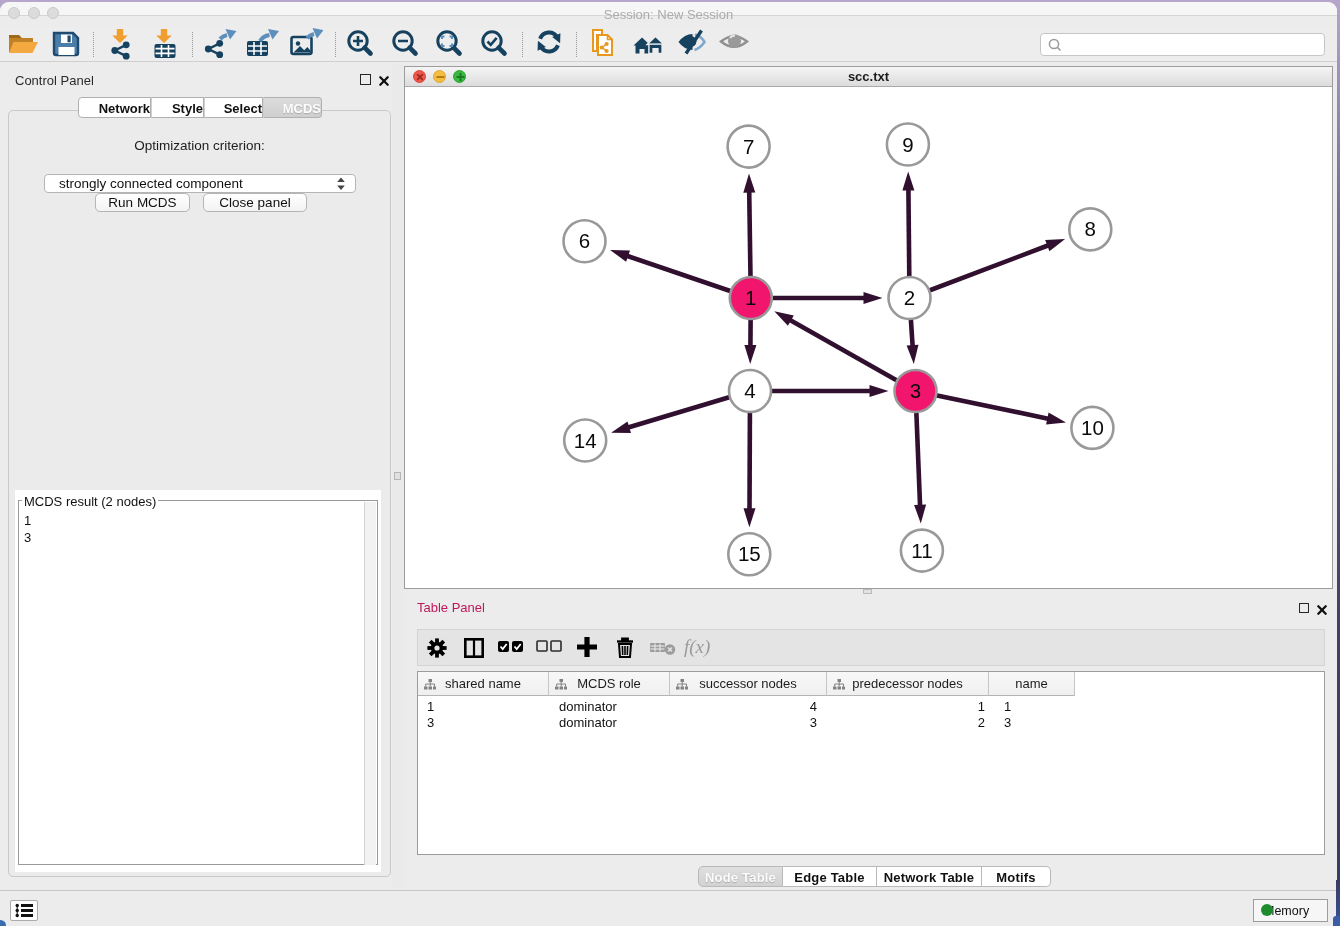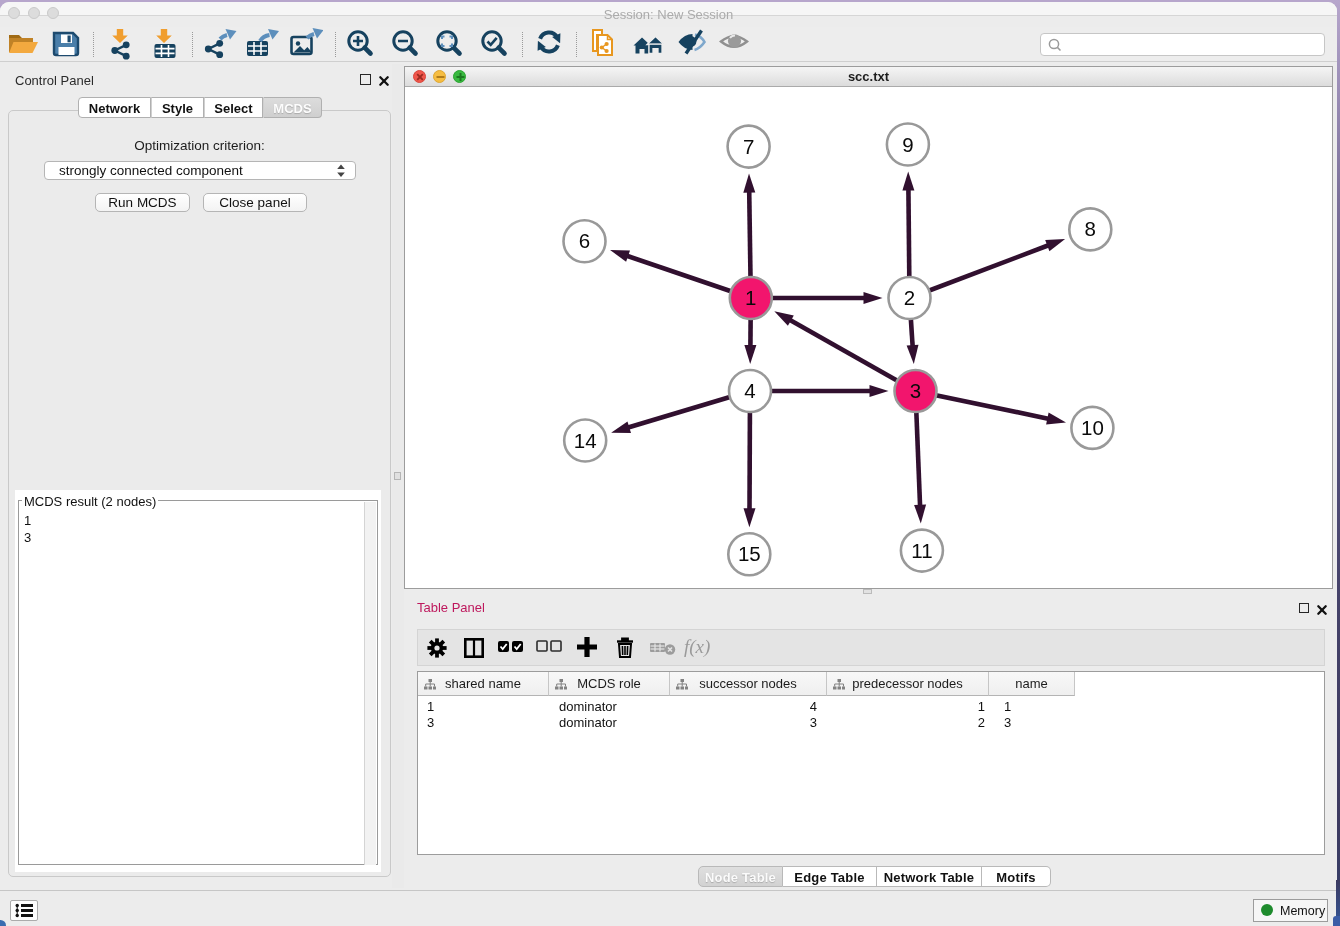--- a/index.html
+++ b/index.html
@@ -13,26 +13,26 @@
 #title-text{position:absolute;top:5px;left:0;width:100%;text-align:center;font-size:13px;color:#ababab}
 
 #toolbar{position:absolute;left:0;top:25px;width:100%;height:35px;background:#ededed;border-bottom:1px solid #cfcfcf}
 .tsep{position:absolute;top:5px;height:25px;width:0;border-left:1px dotted #9a9a9a}
 .ticon{position:absolute;top:0}
 
 #search{position:absolute;left:1040px;top:31px;width:285px;height:23px;background:#fff;border:1px solid #c6c6c6;border-radius:4px}
 
 #cp-head{position:absolute;left:15px;top:71px;font-size:13px;color:#2b2b2b}
 #cp-tabs{position:absolute;left:78px;top:95px;height:21px;display:flex;font-size:13px;z-index:5;font-weight:bold}
-.tab{background:#fff;border:1px solid #b0b0b0;border-left:1px solid #d0d0d0;padding-top:3px;color:#111;height:21px;text-align:center}
+.tab{background:#fff;border:1px solid #b0b0b0;border-left:1px solid #d0d0d0;padding-top:3px;color:#111;height:21px;text-align:right}
 .tab.first{border-left:1px solid #b0b0b0;border-radius:4px 0 0 4px}
 .tab.sel{background:linear-gradient(#dcdcdc,#cfcfcf);color:#fdfdfd;text-shadow:0 1px 1px #aaa;border-radius:0 4px 4px 0}
 #cp-body{position:absolute;left:8px;top:108px;width:383px;height:767px;border:1px solid #c9c9c9;border-radius:5px;background:#ebebeb}
 #opt-label{position:absolute;left:0;top:27px;width:100%;text-align:center;font-size:13.5px;color:#1c1c1c}
-#opt-select{position:absolute;left:35px;top:50px;width:312px;height:19px;background:#fff;border:1px solid #b5b5b5;border-radius:4px;font-size:13.5px;color:#111;padding:1px 0 0 14px}
+#opt-select{position:absolute;left:35px;top:63px;width:312px;height:19px;background:#fff;border:1px solid #b5b5b5;border-radius:4px;font-size:13.5px;color:#111;padding:1px 0 0 14px}
 .btn{position:absolute;top:82px;height:19px;background:linear-gradient(#fff,#f3f3f3);border:1px solid #b5b5b5;border-radius:5px;font-size:13.5px;color:#111;text-align:center;padding-top:1px}
 #mcds-box{position:absolute;left:6px;top:379px;width:366px;height:382px;background:#fff}
 #mcds-border{position:absolute;left:3px;top:10px;width:360px;height:365px;border:1px solid #9a9a9a}
 #mcds-label{position:absolute;left:7px;top:4px;background:#fff;padding:0 2px;font-size:13px;color:#111}
 #mcds-scroll{position:absolute;right:1px;top:1px;width:12px;height:363px;background:#f2f2f2;border-left:1px solid #d4d4d4}
 #mcds-text{position:absolute;left:5px;top:12px;font-size:13px;color:#111;line-height:16.5px}
 
 #vsplit{position:absolute;left:392px;top:62px;width:12px;height:824px;background:#eaeaea}
 #vsplit-h{position:absolute;left:2px;top:408px;width:7px;height:8px;border:1px solid #b5b5b5;background:#e0e0e0}
 
@@ -48,21 +48,21 @@
 .hcell{position:absolute;top:0;height:24px;background:linear-gradient(#f8f8f8,#efefef);border-right:1px solid #c6c6c6;border-bottom:1px solid #b4b4b4;font-size:13px;color:#1c1c1c;text-align:center;padding-top:4px}
 .trow{position:absolute;font-size:13px;color:#111}
 
 #bt-tabs{position:absolute;left:698px;top:864px;display:flex;font-size:13px;font-weight:bold;letter-spacing:0.2px}
 .btab{background:#fff;border:1px solid #b9b9b9;border-left:none;height:21px;padding-top:3px;color:#111;text-align:center}
 .btab.first{border-left:1px solid #b9b9b9;border-radius:5px 0 0 5px;background:linear-gradient(#dfdfdf,#d2d2d2);color:#fbfbfb;text-shadow:0 1px 1px #aaa}
 .btab.last{border-radius:0 5px 5px 0}
 
 #status{position:absolute;left:0;top:888px;width:100%;height:35px;background:#ececec;border-top:1px solid #c6c6c6}
 #st-btn{position:absolute;left:10px;top:9px;width:28px;height:21px;background:#fdfdfd;border:1px solid #ababab;border-radius:2px}
-#mem-btn{position:absolute;right:9px;top:8px;width:75px;height:23px;background:#f6f6f6;border:1px solid #9c9c9c;font-size:12.5px;color:#111;padding:4px 0 0 26px}
+#mem-btn{position:absolute;right:9px;top:8px;width:75px;height:23px;background:#f6f6f6;border:1px solid #9c9c9c;font-size:12.5px;color:#111;padding:4px 0 0 10px}
 #mem-dot{position:absolute;left:7px;top:4px;width:12px;height:12px;border-radius:50%;background:#1e8b2d}
 svg text{font-family:"Liberation Sans",sans-serif}
 </style></head>
 <body>
 <div id="desk-right"></div>
 <div id="win">
   <div id="titlebar">
     <div class="tl" style="left:8px"></div>
     <div class="tl" style="left:28px"></div>
     <div class="tl" style="left:47px"></div>

